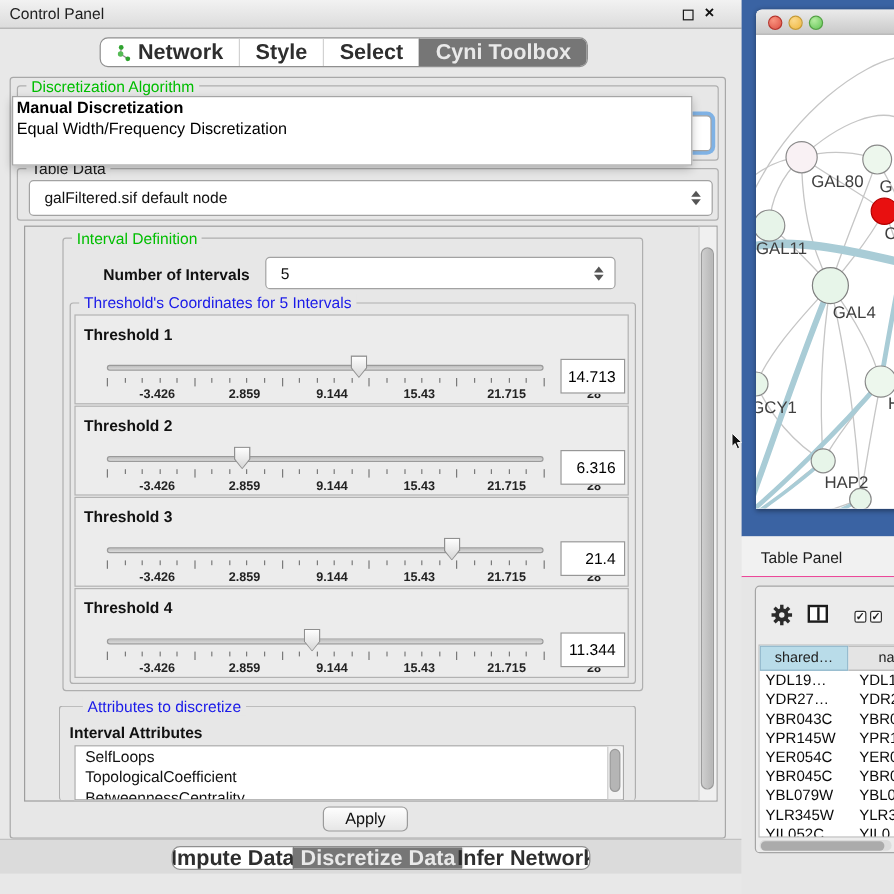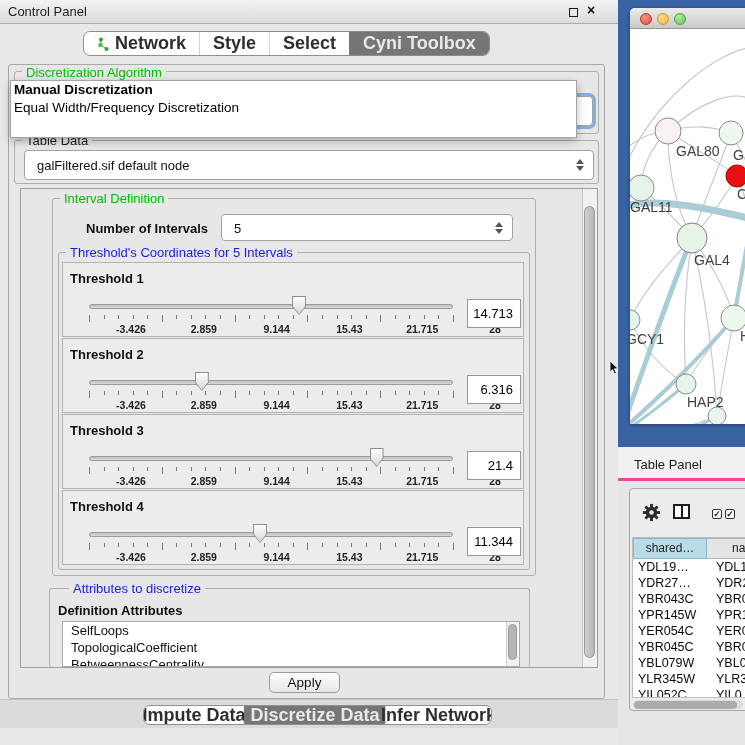--- a/index.html
+++ b/index.html
@@ -92,21 +92,21 @@
     border-radius:5px 0 0 0; overflow:hidden; box-shadow:0 1px 4px rgba(0,0,0,.4); }
   #net-titlebar { position:absolute; left:0; top:0; width:100%; height:21px;
     background:linear-gradient(#EBEBEB,#C9C9C9); border-bottom:1px solid #979797; }
   .light { position:absolute; top:5px; width:12px; height:12px; border-radius:50%; }
   .light.red { left:10px; background:radial-gradient(circle at 35% 30%,#F9937E,#DD4F44); border:1px solid #B8352C; }
   .light.yellow { left:27px; background:radial-gradient(circle at 35% 30%,#FBD98B,#EFB73E); border:1px solid #C79B35; }
   .light.green { left:44px; background:radial-gradient(circle at 35% 30%,#B4ECA0,#61C554); border:1px solid #53A244; }
   #net-canvas { position:absolute; left:0; top:21px; width:120px; height:395px; background:#FFF; overflow:hidden; }
 
   #table-panel-bar { left:618px; top:447px; width:127px; height:34px; background:#F1F1F1;
-    border-bottom:3px solid #ec4899; }
+    border-bottom:1px solid #ec4899; }
   #table-panel-bar .t { position:absolute; left:16px; top:10px; font-size:13px; color:#1E1E1E; }
   #right-lower { left:618px; top:481px; width:127px; height:264px; background:#E6E6E6; }
   #table-card { position:absolute; left:11px; top:7px; width:130px; height:223px; background:#ECECEC;
     border:1px solid #A5A5A5; border-radius:4px; }
   .gearwrap { position:absolute; top:14px; }
   .colicon { position:absolute; left:43px; top:15px; width:17px; height:15px; border:2px solid #1C1C1C; background:#FFF; }
   .colicon:after { content:""; position:absolute; left:6px; top:0; width:2px; height:11px; background:#1C1C1C; }
   .chk { position:absolute; top:20px; width:10px; height:10px; border:1.4px solid #333; border-radius:2px;
     background:#FCFCFC; font-size:9px; line-height:8px; text-align:center; color:#222; font-weight:bold; }
   #net-table { position:absolute; left:2px; top:48px; width:126px; height:161px; background:#FFF; overflow:hidden;
@@ -377,21 +377,21 @@
           <span class="ticklabel" style="left: 218.4px;">15.43</span>
           <span class="ticklabel" style="left: 291.2px;">21.715</span>
           <span class="ticklabel" style="left: 364px;">28</span>
         </div>
     <div class="vbox">11.344</div>
   </div>
 </div>
 
   <div class="groupbox" style="left:49px; top:588px; width:481px; height:79px; border-bottom:none;"></div>
   <div class="grouptitle gt-blue" style="left:57px; top:581px;margin-left:12px;">Attributes to discretize</div>
-  <div class="lbl bold" style="left:58px; top:603px; font-size:13px; color:#111;">Definition Attributes</div>
+  <div class="lbl bold" style="left:58px; top:603px; font-size:13px; color:#111;">Interval Attributes</div>
   <div id="attr-list" class="abs">
       <div class="attr-item">SelfLoops</div>
       <div class="attr-item">TopologicalCoefficient</div>
       <div class="attr-item">BetweennessCentrality</div>
     </div>
   <div id="attr-scroll-track" class="abs"></div>
   <div id="attr-scroll-thumb" class="abs"></div>
 
   <div id="apply-btn" class="abs">Apply</div>
 

